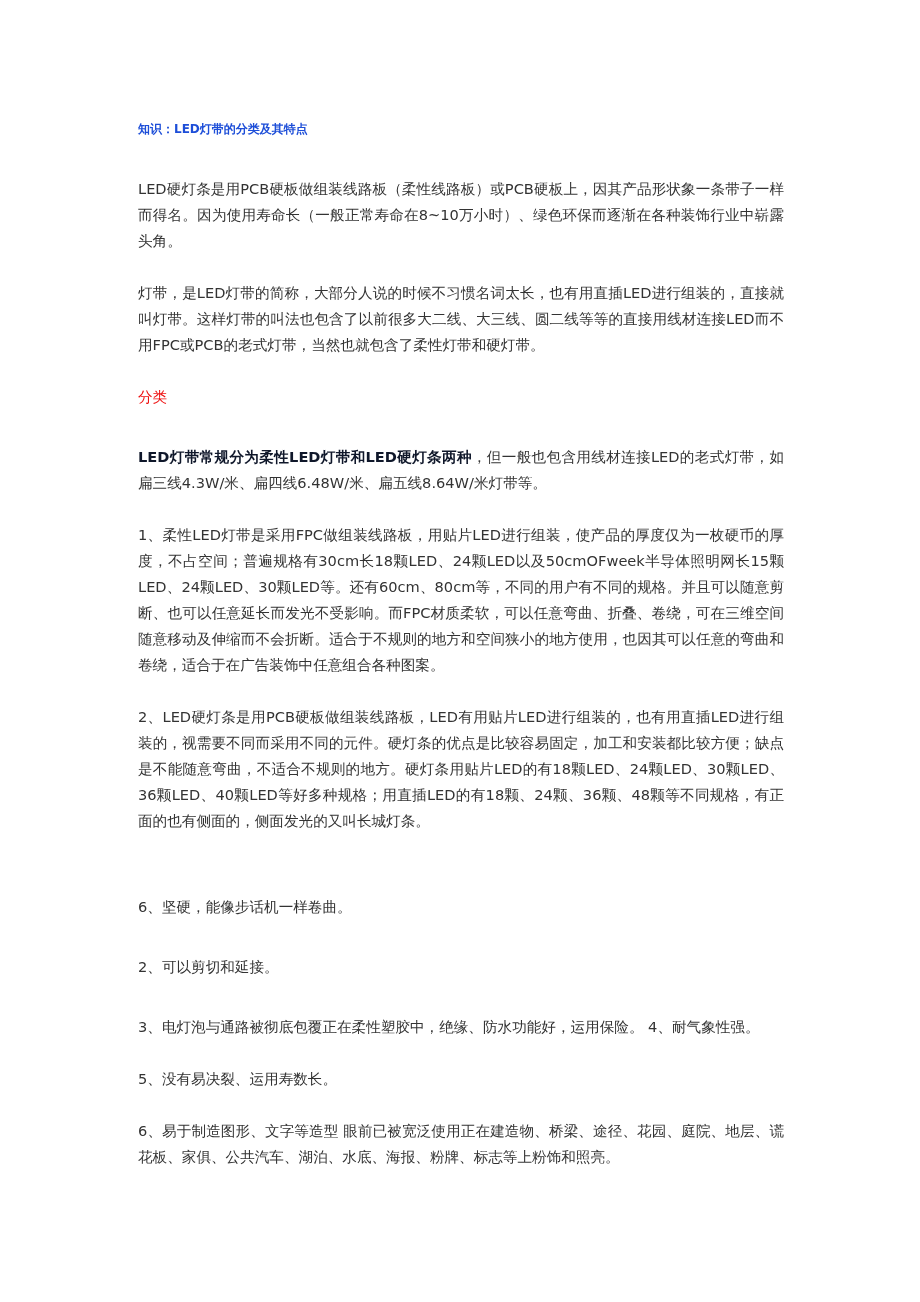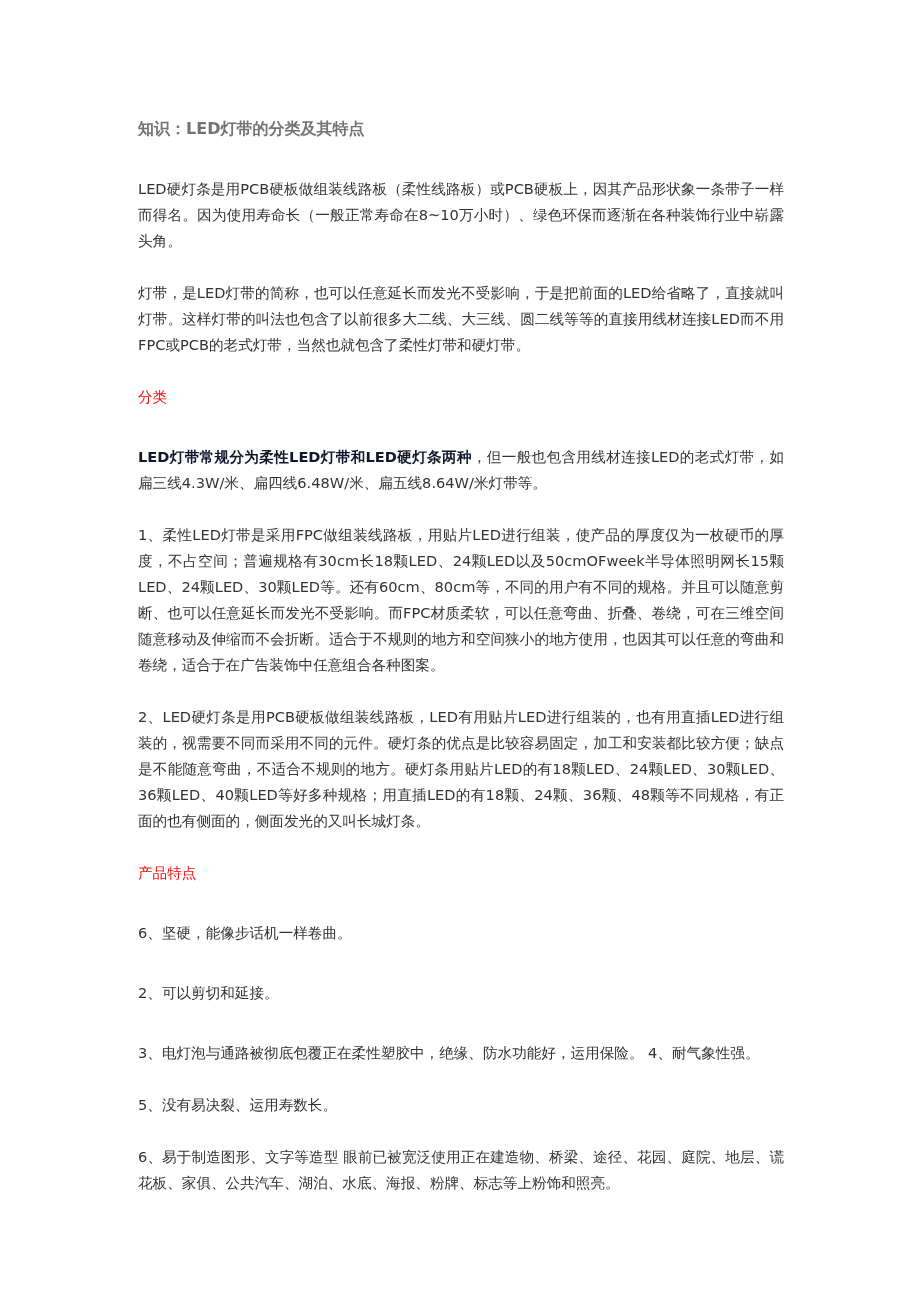--- a/index.html
+++ b/index.html
@@ -4,50 +4,49 @@
 <style>
   html, body { margin: 0; padding: 0; background: #ffffff; }
   body { width: 920px; height: 1302px; position: relative; overflow: hidden; }
   .page {
     position: absolute; left: 138px; top: 116px; width: 646px;
     font-family: "DejaVu Sans", "Liberation Sans", sans-serif;
     font-size: 14.6px; line-height: 26px; color: #333333;
     text-align: justify;
   }
   .page p { margin: 0; }
-  .title { font-weight: bold; color: #737373; font-size: 16px; }
+  .title { font-weight: bold; color: #1d4ed8; font-size: 12px; }
   .heading { color: #ee1111; font-weight: normal; }
   .red-bold { color: #0f172a; font-weight: bold; }
   .gap1 { height: 26px; }
   .gap2 { height: 34px; }
 </style>
 </head>
 <body>
 
 <div class="page">
   <p class="title">知识：LED灯带的分类及其特点</p>
   <div class="gap2"></div>
 
   <p>LED硬灯条是用PCB硬板做组装线路板（柔性线路板）或PCB硬板上，因其产品形状象一条带子一样而得名。因为使用寿命长（一般正常寿命在8~10万小时）、绿色环保而逐渐在各种装饰行业中崭露头角。</p>
   <div class="gap1"></div>
-  <p>灯带，是LED灯带的简称，也可以任意延长而发光不受影响，于是把前面的LED给省略了，直接就叫灯带。这样灯带的叫法也包含了以前很多大二线、大三线、圆二线等等的直接用线材连接LED而不用FPC或PCB的老式灯带，当然也就包含了柔性灯带和硬灯带。</p>
+  <p>灯带，是LED灯带的简称，大部分人说的时候不习惯名词太长，也有用直插LED进行组装的，直接就叫灯带。这样灯带的叫法也包含了以前很多大二线、大三线、圆二线等等的直接用线材连接LED而不用FPC或PCB的老式灯带，当然也就包含了柔性灯带和硬灯带。</p>
   <div class="gap1"></div>
 
   <p class="heading">分类</p>
   <div class="gap2"></div>
 
   <p><span class="red-bold">LED灯带常规分为柔性LED灯带和LED硬灯条两种</span><span>，但一般也包含用线材连接LED的老式灯带，如扁三线4.3W/米、扁四线6.48W/米、扁五线8.64W/米灯带等。</span></p>
   <div class="gap1"></div>
 
   <p>1、柔性LED灯带是采用FPC做组装线路板，用贴片LED进行组装，使产品的厚度仅为一枚硬币的厚度，不占空间；普遍规格有30cm长18颗LED、24颗LED以及50cmOFweek半导体照明网长15颗LED、24颗LED、30颗LED等。还有60cm、80cm等，不同的用户有不同的规格。并且可以随意剪断、也可以任意延长而发光不受影响。而FPC材质柔软，可以任意弯曲、折叠、卷绕，可在三维空间随意移动及伸缩而不会折断。适合于不规则的地方和空间狭小的地方使用，也因其可以任意的弯曲和卷绕，适合于在广告装饰中任意组合各种图案。</p>
   <div class="gap1"></div>
   <p>2、LED硬灯条是用PCB硬板做组装线路板，LED有用贴片LED进行组装的，也有用直插LED进行组装的，视需要不同而采用不同的元件。硬灯条的优点是比较容易固定，加工和安装都比较方便；缺点是不能随意弯曲，不适合不规则的地方。硬灯条用贴片LED的有18颗LED、24颗LED、30颗LED、36颗LED、40颗LED等好多种规格；用直插LED的有18颗、24颗、36颗、48颗等不同规格，有正面的也有侧面的，侧面发光的又叫长城灯条。</p>
   <div class="gap1"></div>
 
-  <p class="heading">产品特点</p>
   <div class="gap2"></div>
 
   <p>6、坚硬，能像步话机一样卷曲。</p>
   <div class="gap2"></div>
   <p>2、可以剪切和延接。</p>
   <div class="gap2"></div>
   <p>3、电灯泡与通路被彻底包覆正在柔性塑胶中，绝缘、防水功能好，运用保险。 4、耐气象性强。</p>
   <div class="gap1"></div>
   <p>5、没有易决裂、运用寿数长。</p>
   <div class="gap1"></div>

